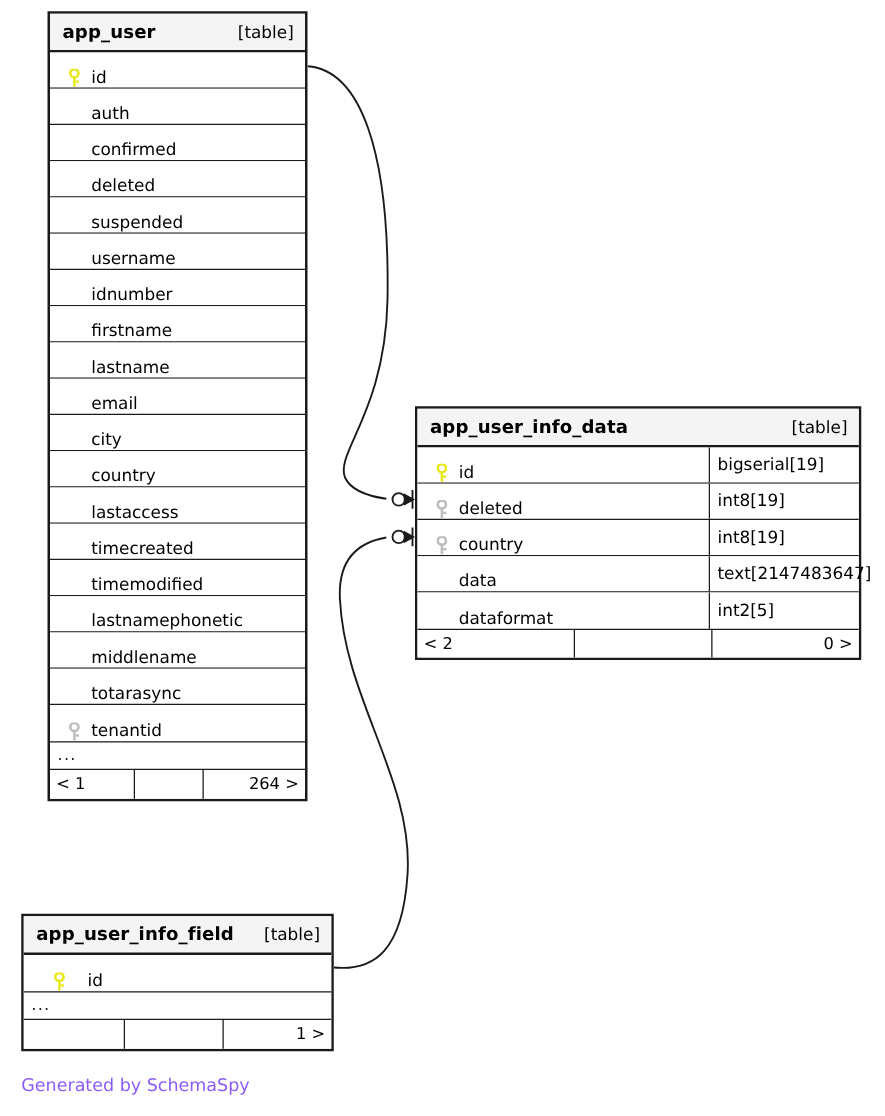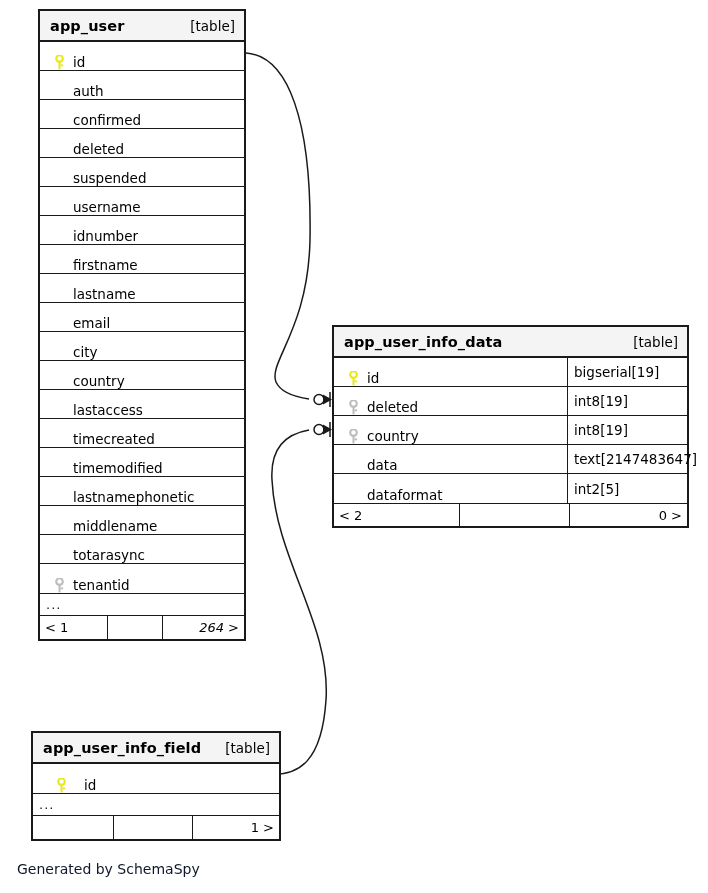--- a/index.html
+++ b/index.html
@@ -146,46 +146,46 @@
   .footer .fleft { justify-content: flex-start; }
   .footer .fmid  { justify-content: center; }
   .footer .fright{ justify-content: flex-end; }
 
   
   #tbl-app-user {
     left: 38px; top: 9px; width: 208px;
   }
   #tbl-app-user .footer .fcell:nth-child(1) { width: 67px; }
   #tbl-app-user .footer .fcell:nth-child(2) { width: 55px; }
-  #tbl-app-user .footer .fcell:nth-child(3) { flex: 1 1 auto; font-style: italic; }
+  #tbl-app-user .footer .fcell:nth-child(3) { flex: 1 1 auto; }
 
   #tbl-app-user-info-data {
     left: 332px; top: 325px; width: 357px;
   }
   #tbl-app-user-info-data .cell-type { width: 120px; }
   #tbl-app-user-info-data .footer .fcell:nth-child(1) { width: 125px; }
   #tbl-app-user-info-data .footer .fcell:nth-child(2) { width: 110px; }
   #tbl-app-user-info-data .footer .fcell:nth-child(3) { flex: 1 1 auto; }
 
   #tbl-app-user-info-field {
-    left: 31px; top: 731px; width: 250px;
+    left: 17px; top: 731px; width: 250px;
   }
   #tbl-app-user-info-field .cell-name { padding-left: 9px; }
   #tbl-app-user-info-field .keyslot.wide { width: 38px; }
   #tbl-app-user-info-field .footer .fcell:nth-child(1) { width: 80px; }
   #tbl-app-user-info-field .footer .fcell:nth-child(2) { width: 79px; }
   #tbl-app-user-info-field .footer .fcell:nth-child(3) { flex: 1 1 auto; }
 
   
   #caption {
     position: absolute;
     left: 17px;
     top: 861px;
     font-size: 14px;
-    color: #0f172a;
+    color: #8b5cf6;
     white-space: nowrap;
   }
 </style>
 </head>
 <body>
 
 <div id="canvas">
 
   <svg id="edges" viewBox="0 0 708 893" width="708" height="893">
     <defs></defs>

